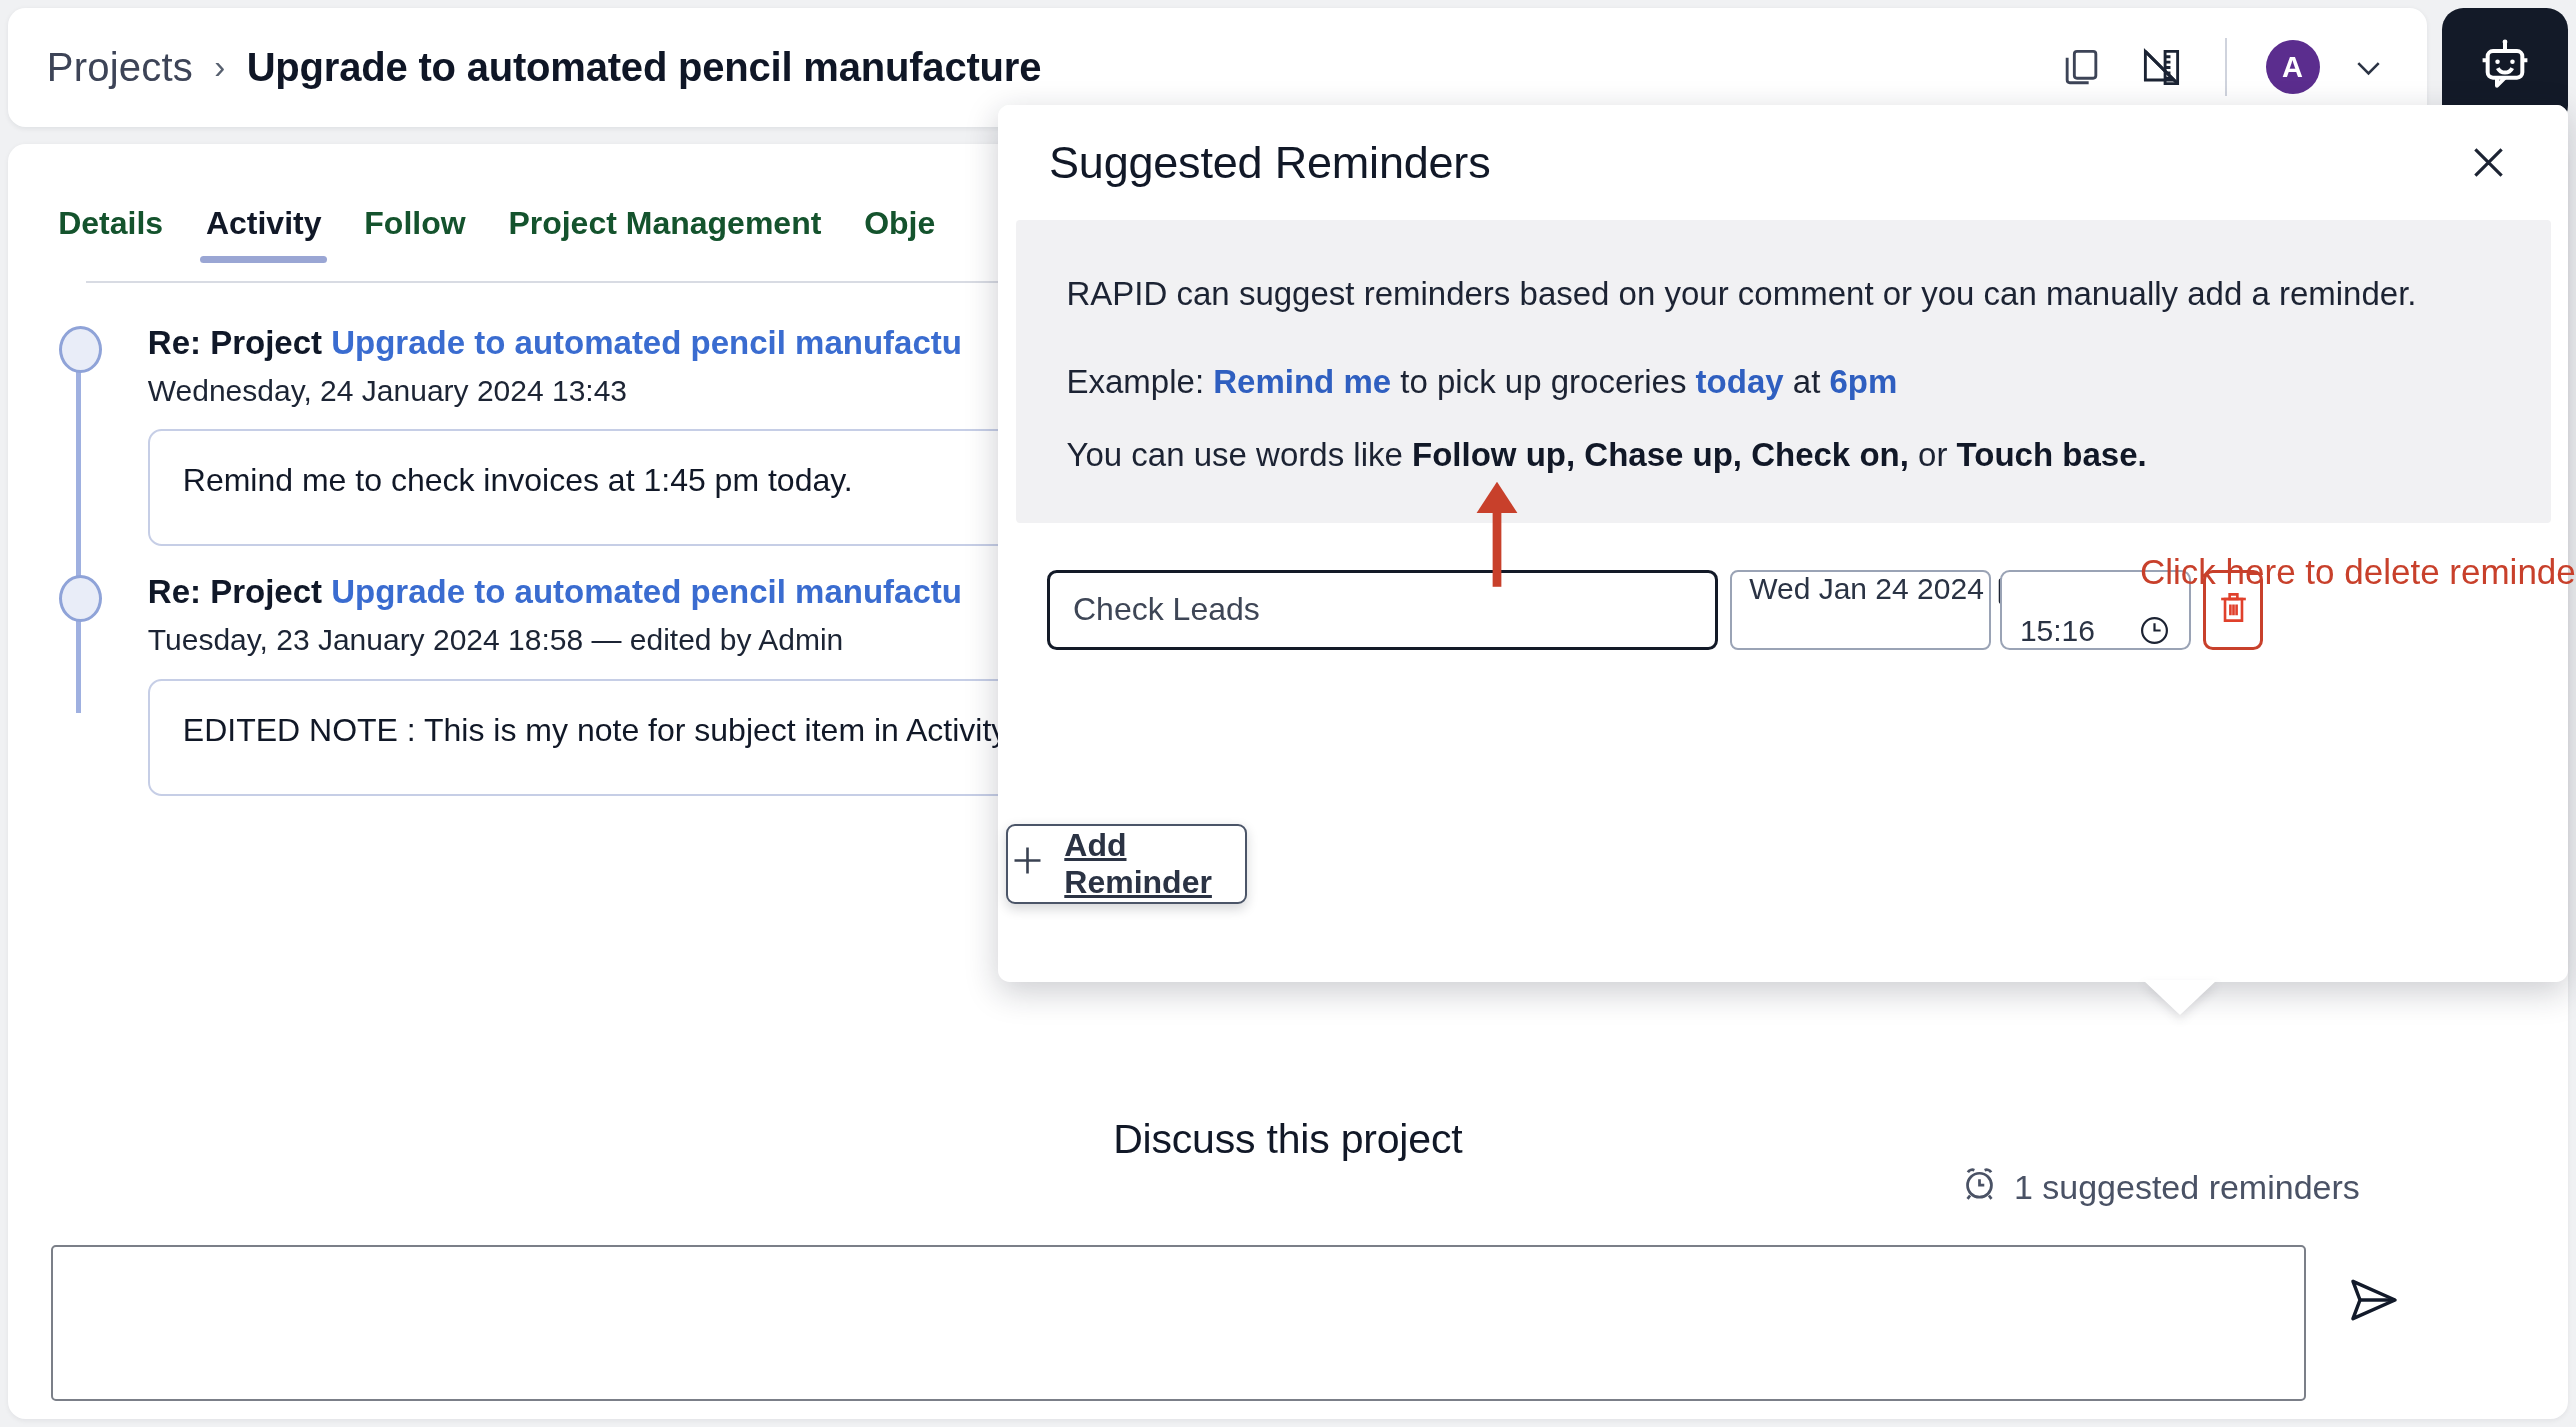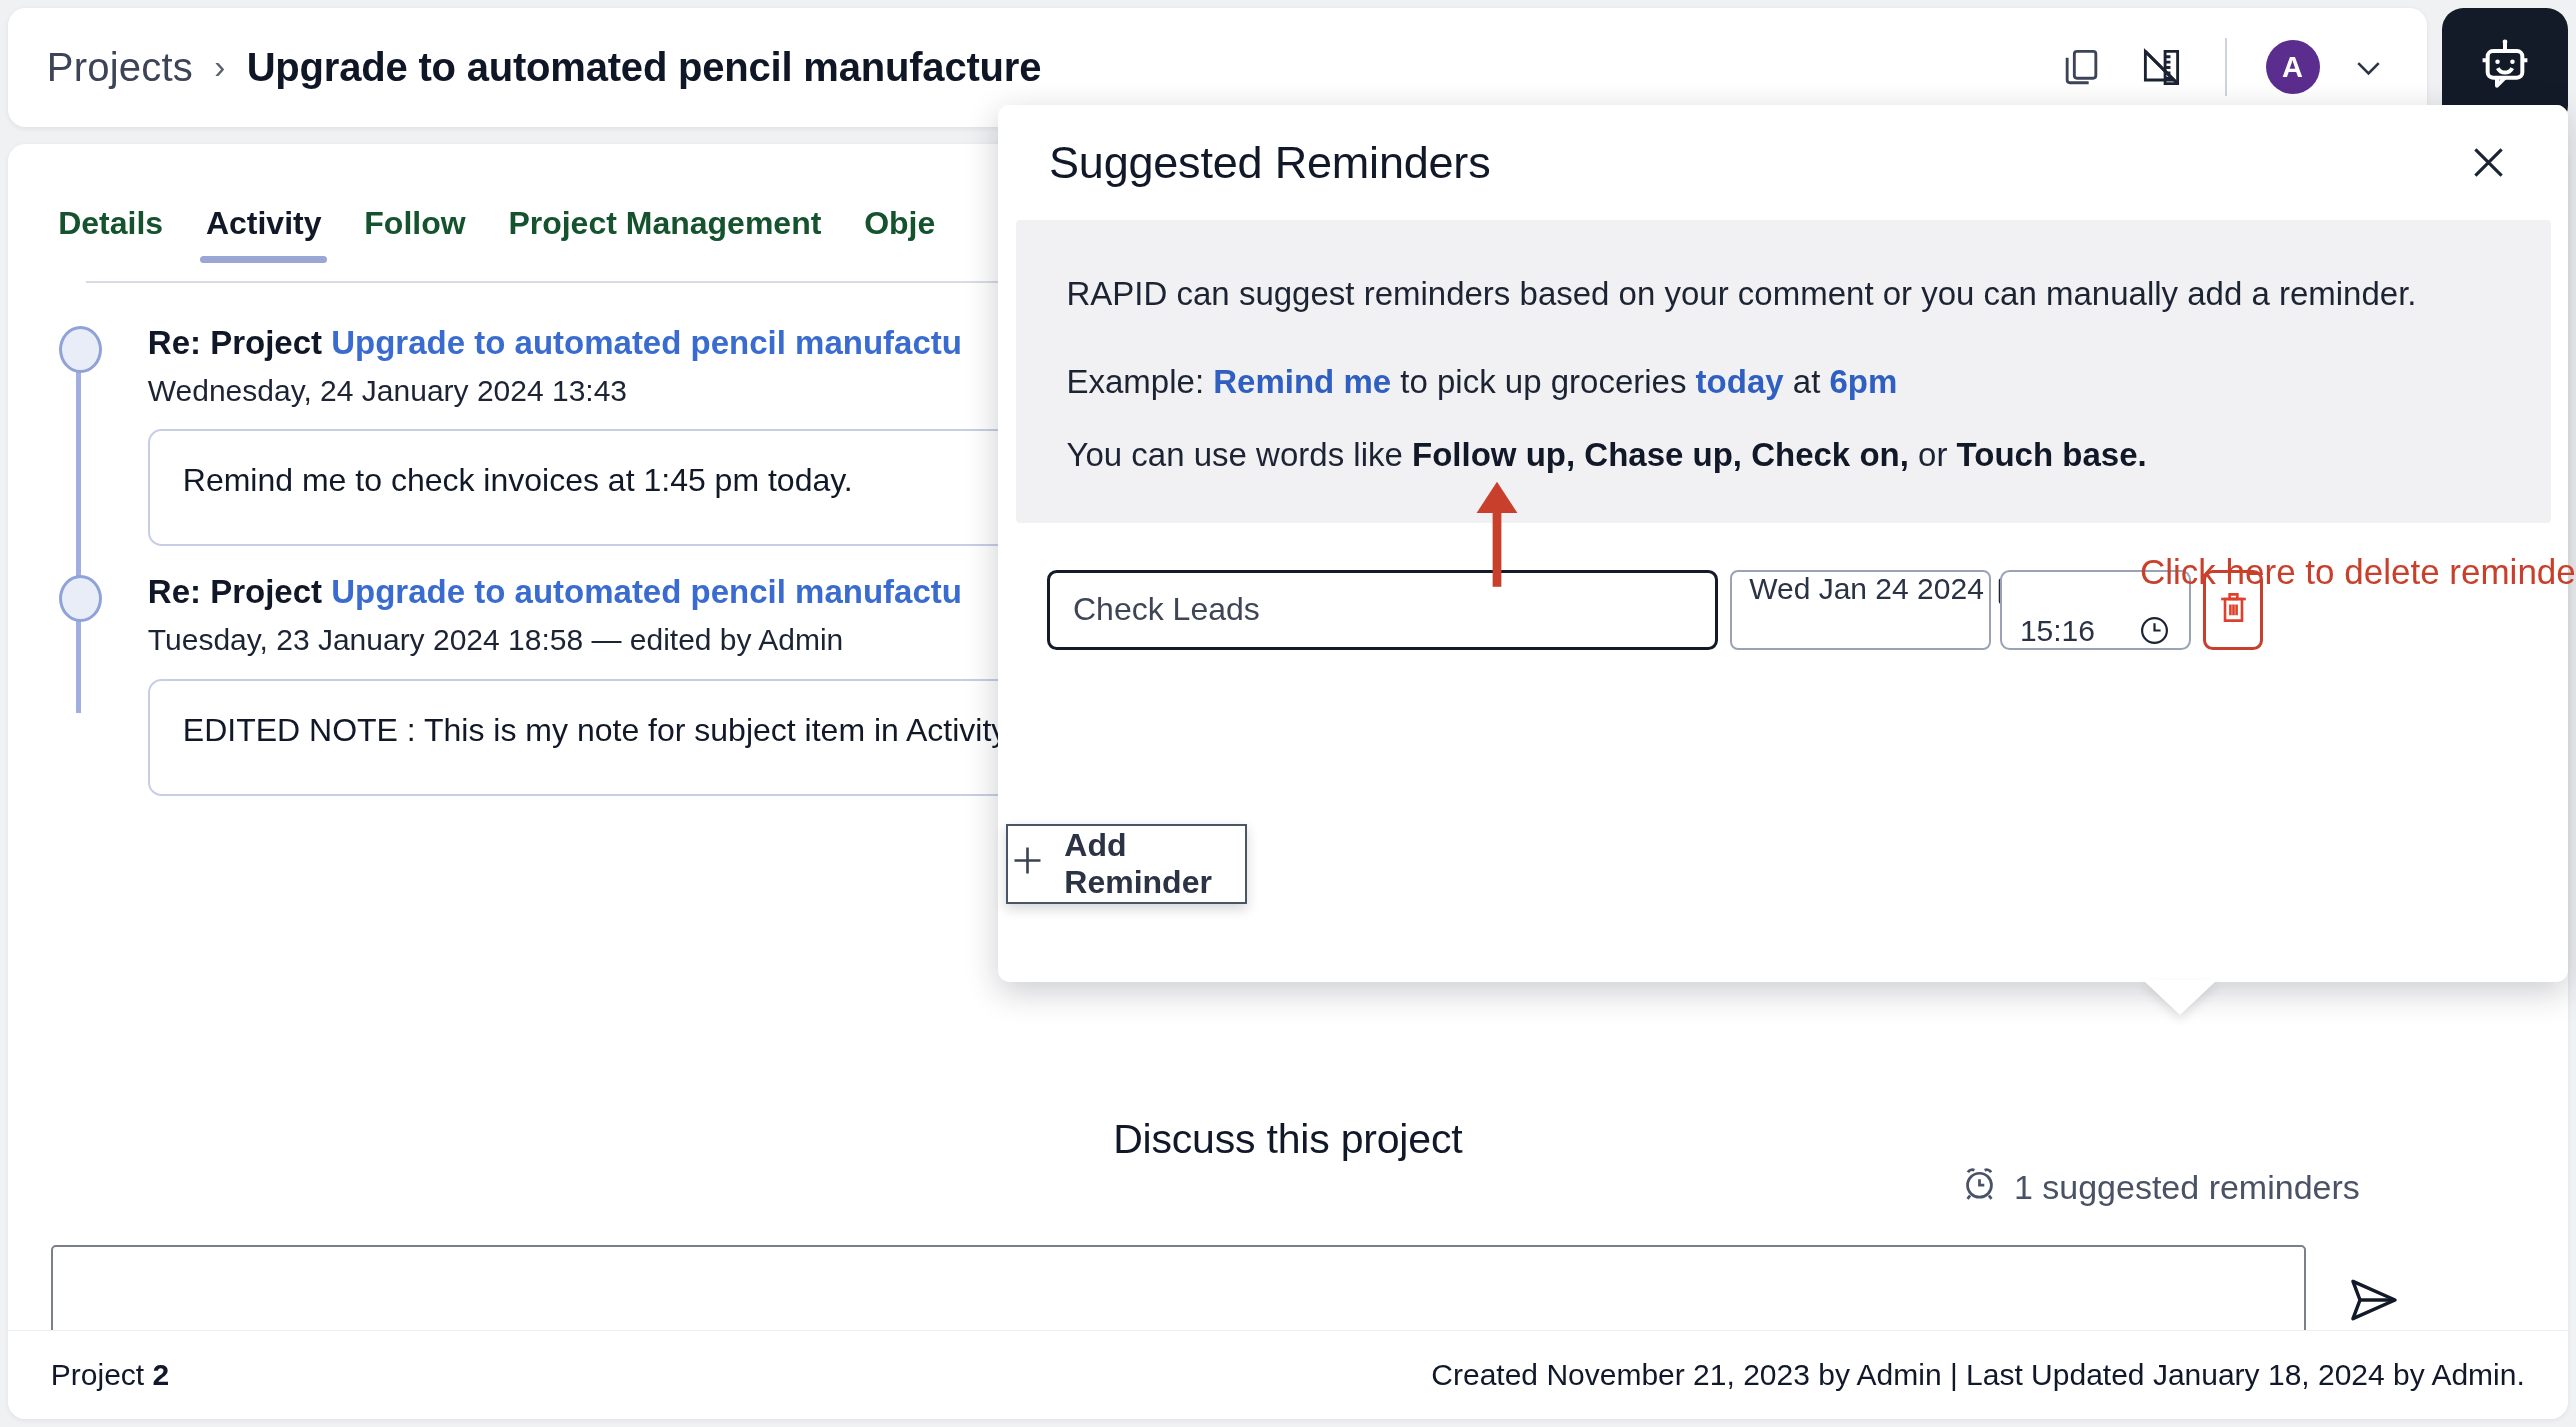--- a/index.html
+++ b/index.html
@@ -162,23 +162,24 @@
 
   .annot {
     position: absolute; left: 1142px; top: 447px; font-size: 35px; color: #c8402b;
     white-space: nowrap; font-weight: 400;
   }
   .annot-arrow { position: absolute; left: 465px; top: 365px; }
 
   .add-btn {
     position: absolute; left: 7.8px; top: 719px;
     width: 241px; height: 80px; background: #fff; border: 2.9px solid #4b5568;
-    border-radius: 0; display: flex; align-items: center; justify-content: center;
+    border-radius: 9px; display: flex; align-items: center; justify-content: center;
     gap: 17.5px; font-size: 32px; color: #2b3344; font-weight: 700; cursor: pointer;
     box-shadow: 0 4.9px 11.7px rgba(20,25,40,.18);
+    text-decoration: underline;
   }
 
   .popup-tail {
     position: absolute; left: 1145px; bottom: -33px; width: 0; height: 0;
     border-left: 37px solid transparent; border-right: 37px solid transparent;
     border-top: 35px solid #fff;
     filter: drop-shadow(0 5.8px 4.9px rgba(22,28,45,.12));
   }
 </style>
 </head>
@@ -288,24 +289,20 @@
         <div class="send-btn">
           <svg width="56" height="56" viewBox="0 0 24 24" fill="none" stroke="#121a2a" stroke-width="1.5" stroke-linejoin="round">
             <path d="M3 4 L21 12 L3 20 L6 12 Z"></path>
             <path d="M6 12 L21 12"></path>
           </svg>
         </div>
       </div>
     </div>
   </div>
 
-  <div class="footer">
-    <div class="footer-left"><span>Project </span><b>2</b></div>
-    <div class="footer-right">Created November 21, 2023 by Admin | Last Updated January 18, 2024 by Admin.</div>
-  </div>
 
   <div class="popup">
     <div class="popup-head">
       <div class="popup-title">Suggested Reminders</div>
       <div class="popup-close">
         <svg width="45" height="45" viewBox="0 0 24 24" fill="none" stroke="#1c2333" stroke-width="1.7">
           <path d="M5 5 L19 19 M19 5 L5 19"></path>
         </svg>
       </div>
     </div>

